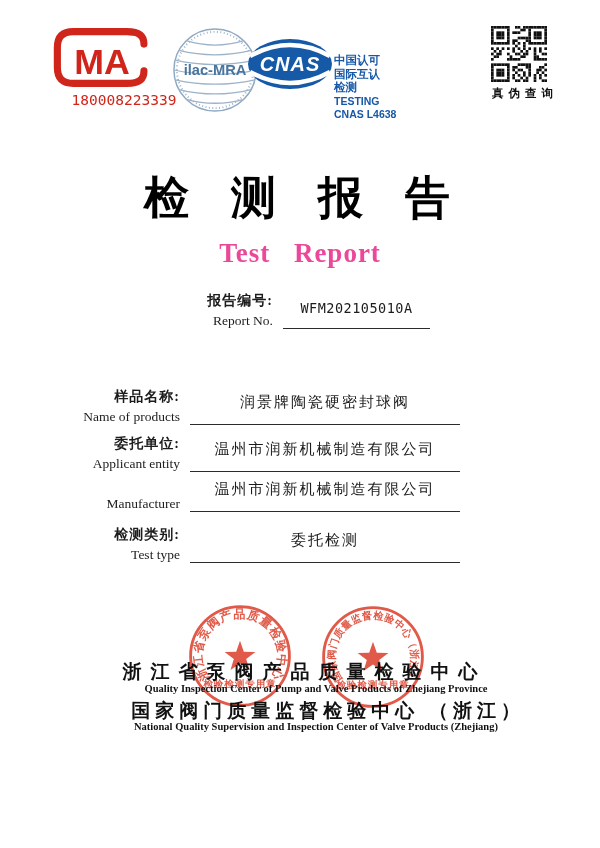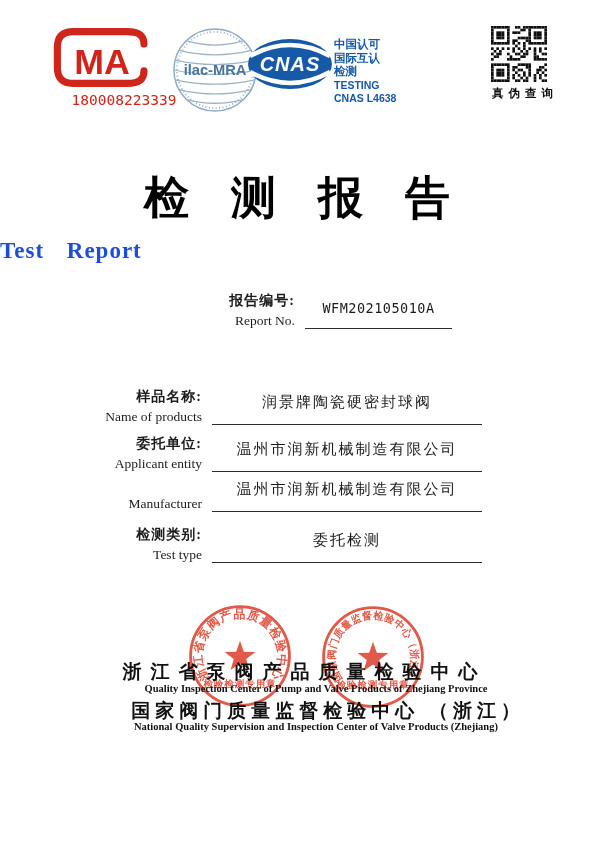--- a/index.html
+++ b/index.html
@@ -5,37 +5,37 @@
   html,body{margin:0;padding:0;background:#ffffff;}
   .page{position:relative;width:600px;height:848px;background:#ffffff;overflow:hidden;
         font-family:"Liberation Serif","DejaVu Serif",serif;color:#1c1c1c;}
 
   
   .cma-box{position:absolute;left:52px;top:26px;width:112px;}
   .cma-number{position:absolute;left:48px;top:92px;width:118px;text-align:center;
               color:#d0251a;font-family:"DejaVu Sans Mono",monospace;font-size:14.5px;letter-spacing:0;margin-left:17px;}
   .ilac-box{position:absolute;left:171px;top:26px;}
   .cnas-box{position:absolute;left:247px;top:38px;}
-  .cnas-text{position:absolute;left:334px;top:38px;color:#1558a8;
+  .cnas-text{position:absolute;left:334px;top:54px;color:#1558a8;
              font-family:"Liberation Sans",sans-serif;font-weight:bold;line-height:13.5px;}
   .cnas-text .zh{font-size:11.5px;}
   .cnas-text .en{font-size:10.5px;}
   .qr-box{position:absolute;left:491px;top:26px;width:56px;height:56px;}
   .qr-caption{position:absolute;left:478px;top:86px;width:84px;text-align:center;
               font-size:11.5px;font-weight:bold;letter-spacing:5px;padding-left:5px;color:#111;}
 
   
   .title-zh{position:absolute;left:4px;top:168px;width:100%;text-align:center;
             font-size:45px;font-weight:bold;color:#000;letter-spacing:42px;padding-left:28px;box-sizing:border-box;}
-  .title-en{position:absolute;left:0;top:238px;width:100%;
-            font-size:23px;font-weight:bold;color:#1d4ed8;letter-spacing:1px;word-spacing:16px;}
+  .title-en{position:absolute;left:0;top:238px;width:100%;text-align:center;
+            font-size:27px;font-weight:bold;color:#ec4899;letter-spacing:1px;word-spacing:16px;}
 
   
   .fieldrow{position:absolute;left:0;display:flex;align-items:flex-end;}
-  .fieldrow .labels{text-align:right;padding-left:22px;}
+  .fieldrow .labels{text-align:right;}
   .fieldrow .labels .zh{font-size:14px;font-weight:bold;margin-bottom:3px;letter-spacing:1px;}
   .fieldrow .labels .en{font-size:13.5px;font-weight:normal;}
   .fieldrow .line{border-bottom:1.5px solid #2c2c2c;text-align:center;padding-bottom:12px;
                   font-size:15px;letter-spacing:2px;}
   .row-report{top:292px;}
   .row-report .labels{width:273px;}
   .row-report .line{width:147px;margin-left:10px;font-family:"DejaVu Sans Mono",monospace;
                     font-size:13.5px;letter-spacing:0.5px;}
   .row-f .labels{width:180px;}
   .row-f .line{width:270px;margin-left:10px;}

